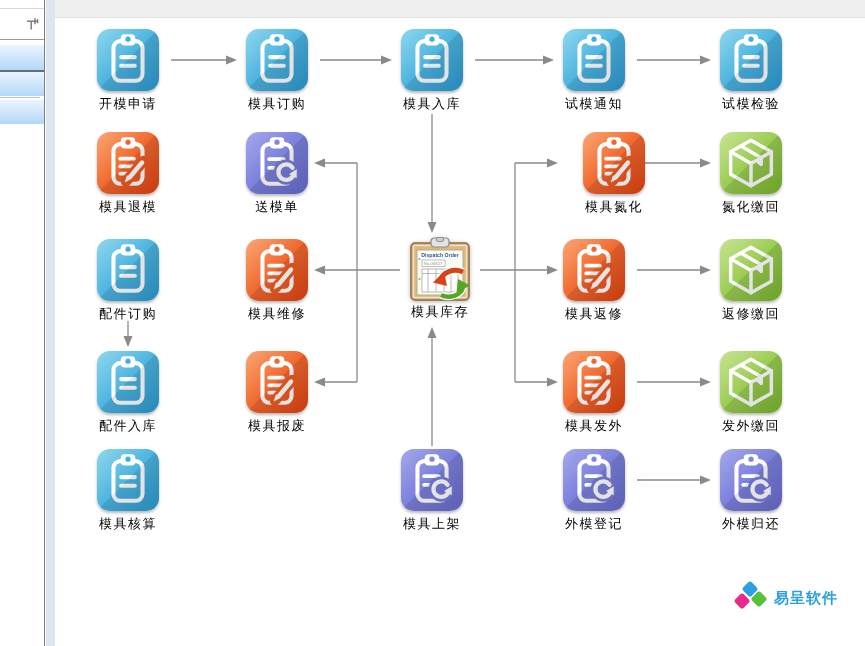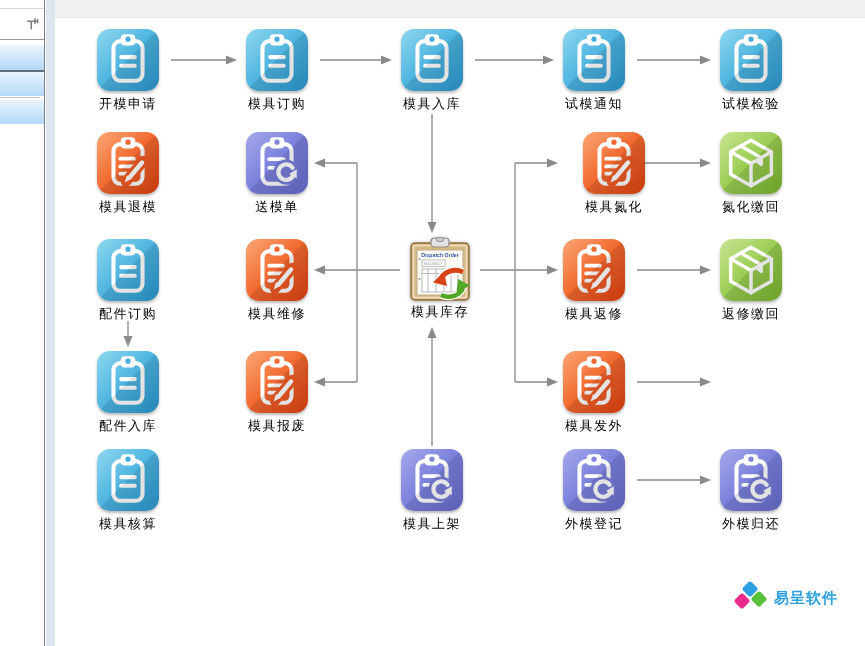--- a/index.html
+++ b/index.html
@@ -353,20 +353,33 @@
             <line x1="24" y1="35.5" x2="38" y2="35.5"></line>
             <line x1="24" y1="43" x2="31" y2="43"></line>
           </g>
           <line x1="30" y1="51" x2="48" y2="30" stroke="#ef5a22" stroke-width="11" stroke-linecap="round"></line>
           <line x1="34" y1="46.5" x2="46.5" y2="31.5" stroke="#fff" stroke-width="4.6" stroke-linecap="round"></line>
           <polygon points="28.5,52 34.5,49 31,44.5" fill="#fff"></polygon>
         </svg>
       </div>
       <div class="nlabel">模具发外</div>
     </div>
+    <div class="node" style="left: 720px; top: 351px;">
+      <div class="tile" style="background: linear-gradient(135deg, rgb(183, 221, 115), rgb(124, 186, 47));">
+        <svg viewBox="0 0 64 64">
+          <g fill="none" stroke="#fff" stroke-width="3.6" stroke-linejoin="round" stroke-linecap="round">
+            <polygon points="32,8.5 53,20.5 53,43.5 32,55.5 11,43.5 11,20.5"></polygon>
+            <polyline points="11,20.5 32,32.5 53,20.5"></polyline>
+            <line x1="32" y1="32.5" x2="32" y2="55.5"></line>
+            <polyline points="21.5,14.5 42.5,26.5 42.5,33.5 38.5,30"></polyline>
+          </g>
+        </svg>
+      </div>
+      <div class="nlabel">发外缴回</div>
+    </div>
     <div class="node" style="left: 97px; top: 449px;">
       <div class="tile" style="background: linear-gradient(135deg, rgb(110, 203, 233), rgb(43, 156, 214));">
         <svg viewBox="0 0 64 64">
           <rect x="17" y="12.5" width="30" height="41" rx="7" fill="none" stroke="#fff" stroke-width="4.2"></rect>
           <rect x="24.5" y="5.5" width="15" height="11.5" rx="4" fill="#fff"></rect>
           <circle cx="32" cy="10.5" r="2.7" fill="#38a8dc"></circle>
           <g stroke="#fff" stroke-width="4.2" stroke-linecap="round">
             <line x1="25" y1="29" x2="39" y2="29"></line>
             <line x1="25" y1="38" x2="39" y2="38"></line>
           </g>

